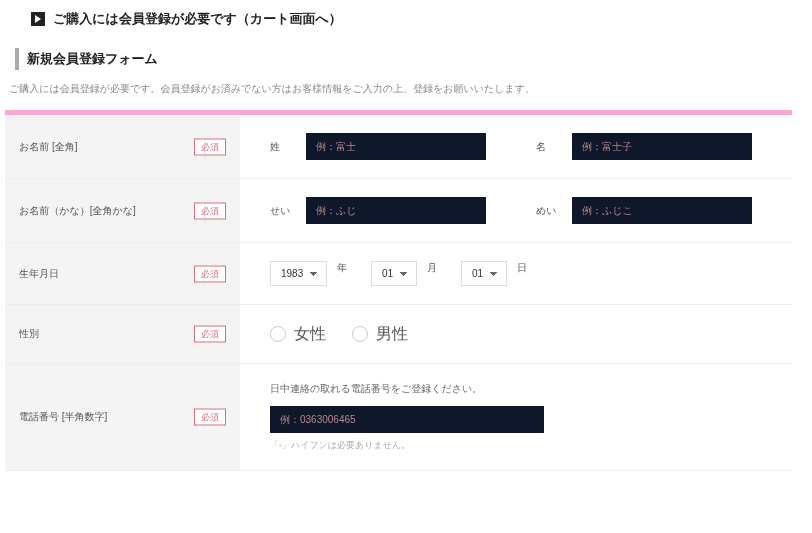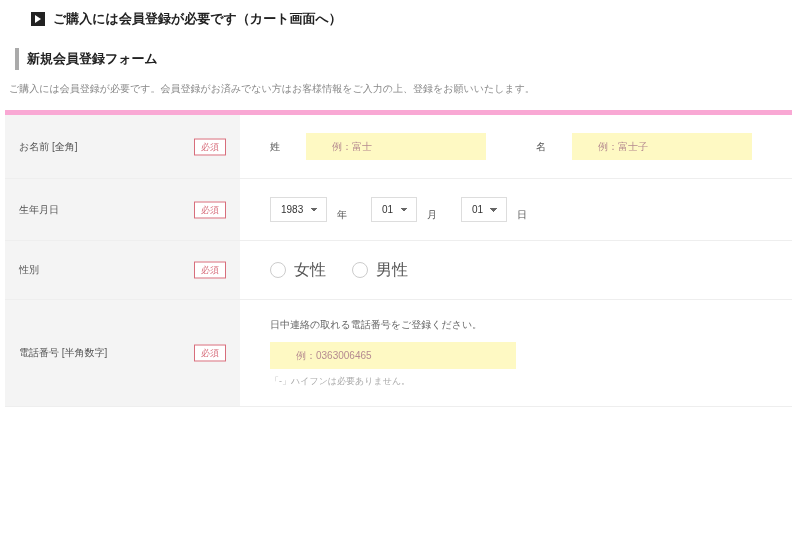--- a/index.html
+++ b/index.html
@@ -12,25 +12,25 @@
     h2.section-title { font-size: 13px; font-weight: bold; color: #222; border-left: 4px solid #aaa; padding: 2px 0 2px 8px; margin: 0 0 12px 10px; }
     p.section-desc { font-size: 10px; color: #888; margin: 0 0 14px 4px; }
     table.form-table { width: 100%; border-collapse: collapse; border-top: 5px solid #f9a8d4; }
     table.form-table tr { border-bottom: 1px solid #eee; }
     table.form-table th { background: #f4f4f4; width: 235px; text-align: left; font-weight: normal; font-size: 10px; color: #555; padding: 22px 14px; vertical-align: middle; position: relative; }
     table.form-table td { padding: 18px 14px 18px 30px; vertical-align: middle; }
     .required-badge { position: absolute; right: 14px; top: 50%; transform: translateY(-50%); border: 1px solid #d76d7b; color: #d76d7b; font-size: 9px; padding: 1px 6px; background: #fff; }
     .field-pair { display: flex; align-items: center; gap: 10px; }
     .sub-label { font-size: 10px; color: #555; width: 26px; }
     .sub-label.right { margin-left: 40px; }
-    input.text-input { background: #fef9c3; border: none; padding: 8px 26px; font-size: 10px; color: #888; width: 180px; }
+    input.text-input { background: #0f172a; border: none; padding: 8px 10px; font-size: 10px; color: #888; width: 180px; }
     input.text-input::placeholder { color: #b58a90; }
-    input.text-input.wide { width: 246px; }
+    input.text-input.wide { width: 274px; }
     select.sel { border: 1px solid #ddd; padding: 6px 22px 6px 10px; font-size: 10px; color: #333; background: #fff; appearance: none; background-image: linear-gradient(45deg, transparent 50%, #666 50%), linear-gradient(135deg, #666 50%, transparent 50%); background-position: calc(100% - 12px) center, calc(100% - 8px) center; background-size: 4px 4px, 4px 4px; background-repeat: no-repeat; }
-    .date-row { display: flex; align-items: flex-end; gap: 10px; }
+    .date-row { display: flex; align-items: flex-start; gap: 10px; }
     .date-unit { font-size: 10px; color: #555; margin-right: 14px; }
     .radio-row { display: flex; align-items: center; gap: 26px; }
     .radio-item { display: flex; align-items: center; gap: 8px; font-size: 16px; color: #555; }
     .radio-circle { width: 16px; height: 16px; border: 1px solid #ccc; border-radius: 50%; background: #fff; }
     p.field-note { font-size: 10px; color: #666; margin-bottom: 10px; }
     p.field-hint { font-size: 9px; color: #aaa; margin-top: 6px; }
   </style>
 </head>
 <body>
 
@@ -50,20 +50,34 @@
       <th>
         <span>お名前 [全角]</span>
         <span class="required-badge">必須</span>
       </th>
       <td>
         <div class="field-pair">
           <span class="sub-label">姓</span>
           <input class="text-input" placeholder="例：富士" style="">
           <span class="sub-label right">名</span>
           <input class="text-input" placeholder="例：富士子" style="">
+        </div>
+      </td>
+    </tr>
+    <tr>
+      <th>
+        <span>お名前（かな）[全角かな]</span>
+        <span class="required-badge">必須</span>
+      </th>
+      <td>
+        <div class="field-pair">
+          <span class="sub-label">せい</span>
+          <input class="text-input" placeholder="例：ふじ" style="">
+          <span class="sub-label right">めい</span>
+          <input class="text-input" placeholder="例：ふじこ" style="">
         </div>
       </td>
     </tr>
     <tr>
       <th>
         <span>生年月日</span>
         <span class="required-badge">必須</span>
       </th>
       <td>
         <div class="date-row">

